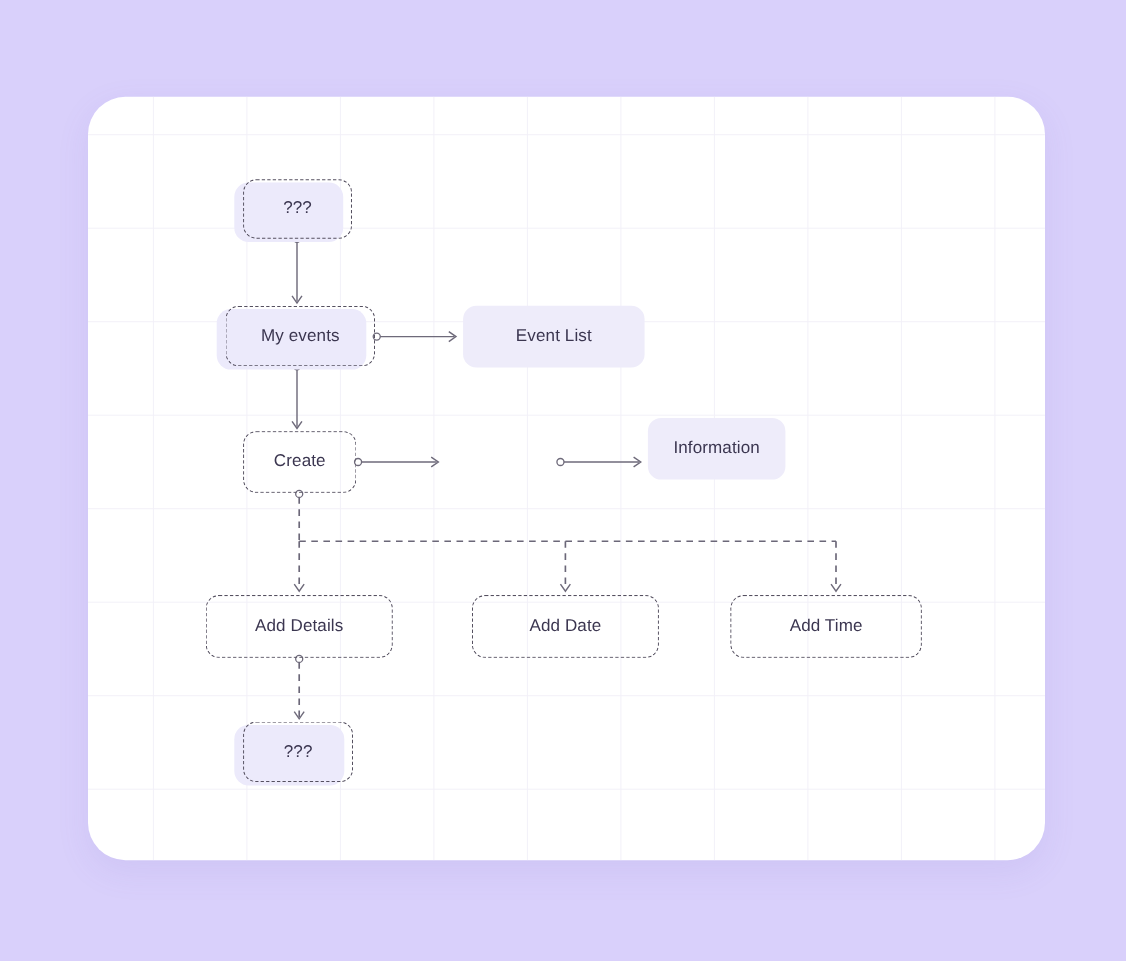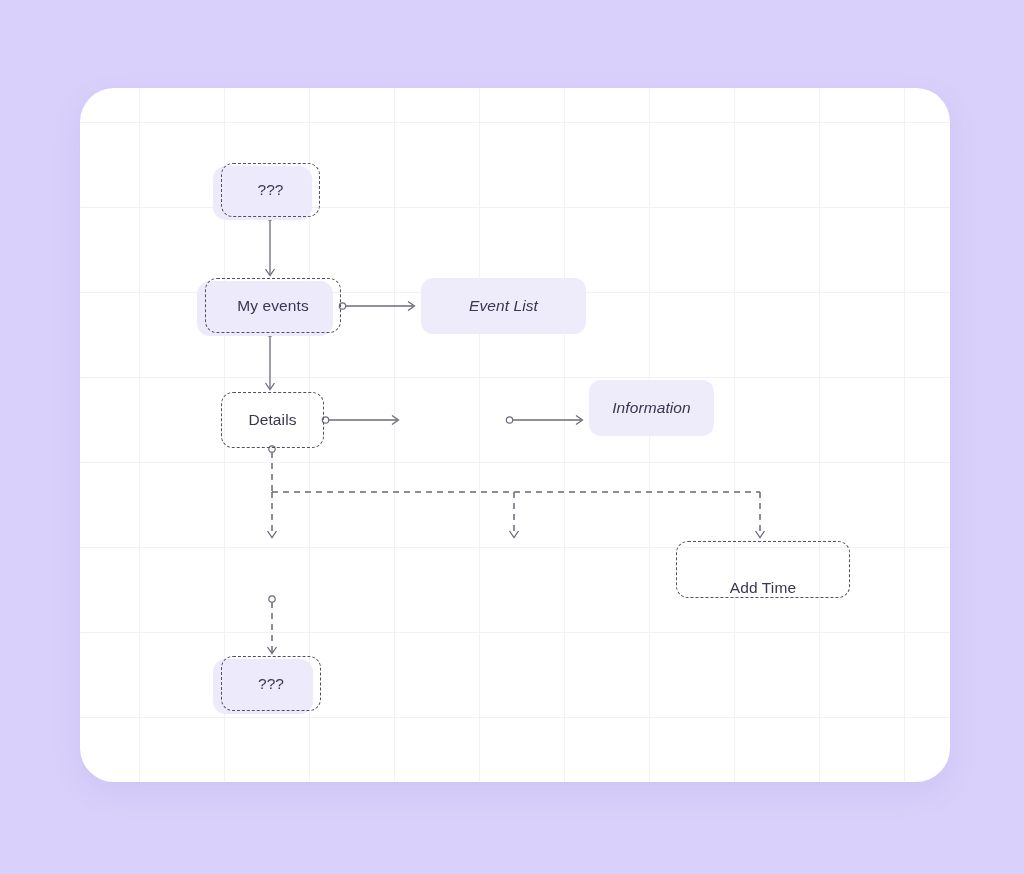--- a/index.html
+++ b/index.html
@@ -62,21 +62,20 @@
   }
   
   .fillchip {
     position: absolute;
     border-radius: 13px;
     background: #eceafb;
   }
   .node.plain {
     background: #eeecfa;
     border: none;
-    font-style: italic;
   }
   .node-label { position: relative; z-index: 2; }
 
   
   .edge-solid {
     fill: none;
     stroke: #6e6a7a;
     stroke-width: 1.3;
   }
   .edge-dashed {
@@ -167,31 +166,37 @@
       <div class="fillchip" style="left:117px; top:193px; width:136px; height:55px;"></div>
       <div class="node dashed" style="left:125px; top:190px; width:136px; height:55px;justify-content:center;">
         <span class="node-label">My events</span>
       </div>
 
       <div class="node plain" style="left:341px; top:190px; width:165px; height:56px;">
         <span class="node-label">Event List</span>
       </div>
 
       <div class="node dashed" style="left:141px; top:304px; width:103px; height:56px;">
-        <span class="node-label">Details</span>
+        <span class="node-label">Create</span>
       </div>
 
 
       <div class="node plain" style="left:509px; top:292px; width:125px; height:56px;">
         <span class="node-label">Information</span>
       </div>
 
-
-
-      <div class="node dashed" style="left:596px; top:453px; width:174px; height:57px;align-items:flex-end;">
+      <div class="node dashed" style="left:107px; top:453px; width:170px; height:57px;">
+        <span class="node-label">Add Details</span>
+      </div>
+
+      <div class="node dashed" style="left:349px; top:453px; width:170px; height:57px;">
+        <span class="node-label">Add Date</span>
+      </div>
+
+      <div class="node dashed" style="left:584px; top:453px; width:174px; height:57px;">
         <span class="node-label">Add Time</span>
       </div>
 
       <div class="fillchip" style="left:133px; top:571px; width:100px; height:55px;"></div>
       <div class="node dashed" style="left:141px; top:568px; width:100px; height:55px;">
         <span class="node-label">???</span>
       </div>
 
     </div>
   </div>

